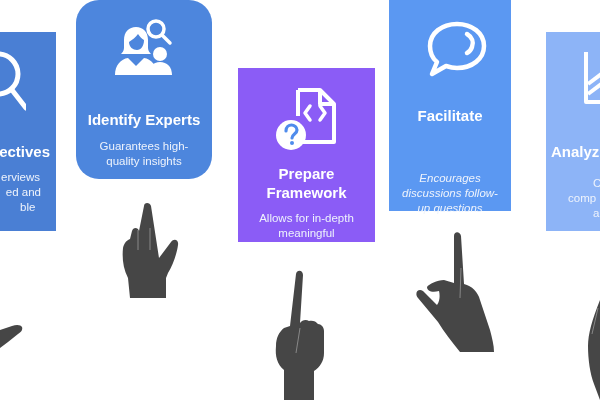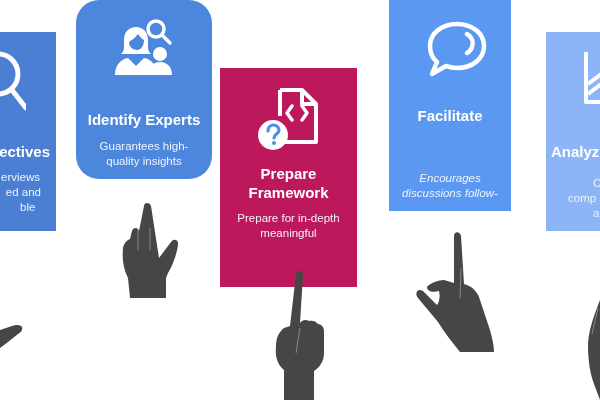--- a/index.html
+++ b/index.html
@@ -39,52 +39,53 @@
     <circle cx="44" cy="11" r="8" fill="none" stroke="#fff" stroke-width="3.5"></circle>
     <line x1="50" y1="17" x2="58" y2="25" stroke="#fff" stroke-width="3.5" stroke-linecap="round"></line>
   </svg>
   <div class="title" style="top:110px;">Identify Experts</div>
   <div class="desc" style="top:139px;">
     <div>Guarantees high-</div>
     <div>quality insights</div>
   </div>
 </div>
 
-<div class="card" style="left:220px; top:68px; width:137px; height:219px; background:#be185d;">
+<div class="card" style="left:238px; top:68px; width:137px; height:174px; background:#8b5cf6;">
   <svg class="icon" style="left:36px; top:18px;" width="64" height="66" viewBox="0 0 64 66">
     <path d="M24 4 h22 l14 14 v38 h-36" fill="none" stroke="#fff" stroke-width="4" stroke-linejoin="round"></path>
     <path d="M24 4 v26" fill="none" stroke="#fff" stroke-width="4"></path>
     <path d="M46 4 v14 h14" fill="none" stroke="#fff" stroke-width="4" stroke-linejoin="round"></path>
     <polyline points="36,20 31,27 36,34" fill="none" stroke="#fff" stroke-width="3.5" stroke-linecap="round" stroke-linejoin="round"></polyline>
     <polyline points="46,20 51,27 46,34" fill="none" stroke="#fff" stroke-width="3.5" stroke-linecap="round" stroke-linejoin="round"></polyline>
     <circle cx="17" cy="49" r="15" fill="#fff"></circle>
     <path d="M12 45 c0-4 3-6 5.5-6 s5.5 2 5.5 5 c0 4-5 4-5 8" fill="none" stroke="#4f8cec" stroke-width="3.2" stroke-linecap="round"></path>
     <circle cx="18" cy="57" r="2" fill="#4f8cec"></circle>
   </svg>
   <div class="title" style="top:96px;">
     <div>Prepare</div>
     <div>Framework</div>
   </div>
   <div class="desc" style="top:143px;">
-    <div>Prepare for in-depth</div>
+    <div>Allows for in-depth</div>
     <div>meaningful</div>
   </div>
 </div>
 
 <div class="card" style="left:389px; top:0px; width:122px; height:211px; background:#5b98f2;">
   <svg class="icon" style="left:38px; top:20px;" width="60" height="60" viewBox="0 0 60 60">
     <path d="M30 4 c15 0 27 9 27 22 s-12 22-27 22 c-4 0-8-1-11-2 l-14 8 l5-12 c-5-4-7-10-7-16 c0-13 12-22 27-22z" fill="none" stroke="#fff" stroke-width="4.5" stroke-linejoin="round"></path>
     <path d="M40 14 c5 3 7 8 5 13 c-1 3-3 5-5 6" fill="none" stroke="#fff" stroke-width="4.5" stroke-linecap="round"></path>
   </svg>
   <div class="title" style="top:106px;">
     <div>Facilitate</div>
   </div>
   <div class="desc" style="top:171px;font-style:italic;">
     <div>Encourages</div>
     <div>discussions follow-</div>
+    <div>up questions</div>
   </div>
 </div>
 
 <div class="card" style="left:546px; top:32px; width:137px; height:199px; background:#8db4f7;">
   <svg class="icon" style="left:34px; top:18px;" width="60" height="56" viewBox="0 0 60 56">
     <polyline points="6,2 6,52 58,52" fill="none" stroke="#fff" stroke-width="4" stroke-linejoin="round"></polyline>
     <line x1="8" y1="44" x2="40" y2="20" stroke="#fff" stroke-width="4"></line>
     <line x1="8" y1="34" x2="40" y2="10" stroke="#fff" stroke-width="4"></line>
   </svg>
   <div class="title" style="top:110px; text-align:left; left:5px;">Analyz</div>

